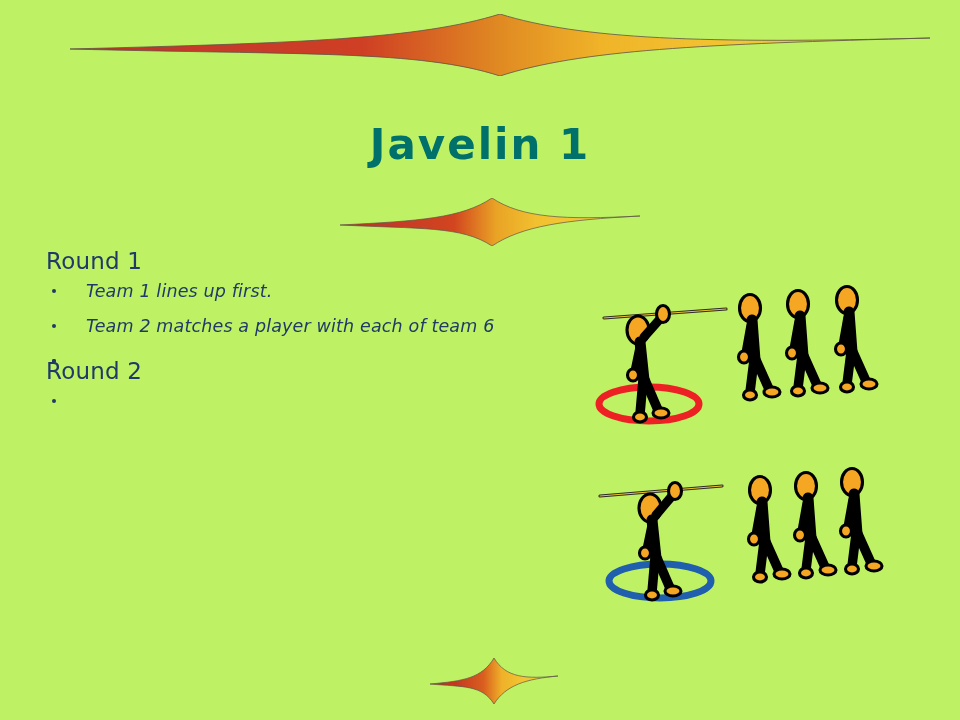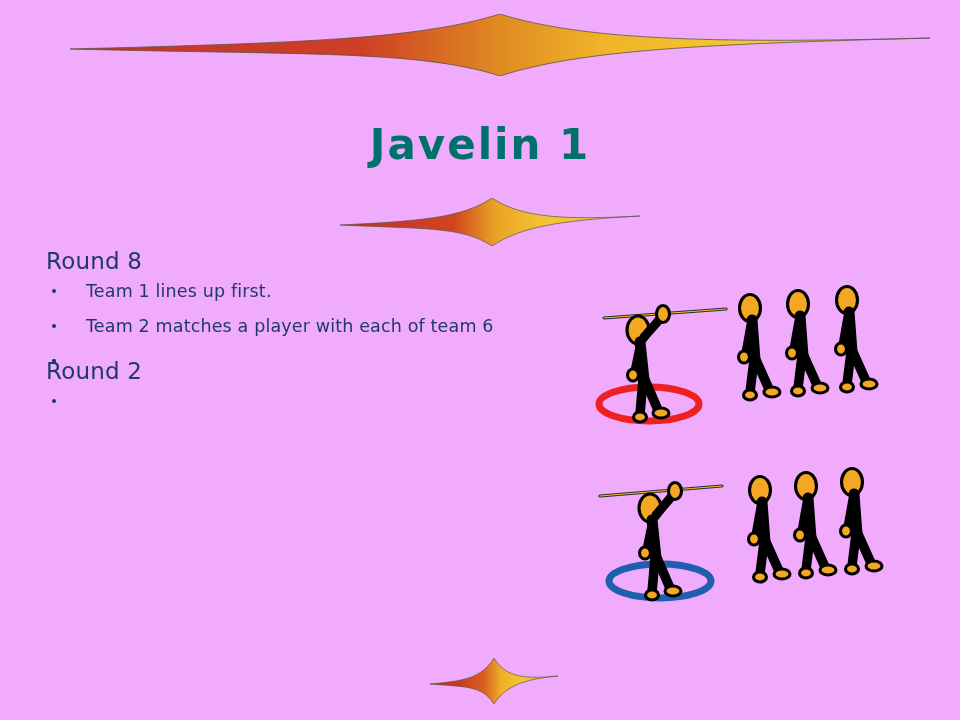--- a/index.html
+++ b/index.html
@@ -11,21 +11,21 @@
   body {
     width: 960px;
     height: 720px;
     overflow: hidden;
     font-family: "DejaVu Sans", sans-serif;
   }
   #slide {
     position: relative;
     width: 960px;
     height: 720px;
-    background: #f0abfc;
+    background: #bef264;
   }
 
   
   .ornament {
     position: absolute;
     pointer-events: none;
   }
 
   
   #title {
@@ -56,20 +56,21 @@
     color: #1f3a68;
     margin: 0 0 6px 0;
     letter-spacing: 0.2px;
   }
   #round2-block { margin-top: 20px; }
 
   ul.bullets {
     list-style: none;
     margin: 0;
     padding: 0;
+    font-style: italic;
   }
   ul.bullets li {
     position: relative;
     font-family: "DejaVu Sans", sans-serif;
     font-size: 17.5px;
     color: #1f3a68;
     padding-left: 40px;
     margin-bottom: 12px;
     line-height: 1.32;
     letter-spacing: 0.15px;
@@ -139,21 +140,21 @@
           <stop offset="100%" stop-color="#e6c04c"></stop>
         </linearGradient>
       </defs>
       <path d="M0,27 C80,23 122,20 152,0 C182,20 224,22 300,18 C224,22 182,28 152,48 C122,28 80,31 0,27 Z" fill="url(#gradMid)" stroke="#5c5446" stroke-width="0.7"></path>
     </svg>
   </div>
 
   <div id="body-col">
 
     <div id="round1-block">
-      <div class="round-heading">Round 8</div>
+      <div class="round-heading">Round 1</div>
       <ul class="bullets">
         <li>
           <span class="bullet-dot"></span>
           <span>Team 1 lines up first.</span>
         </li>
         <li>
           <span class="bullet-dot"></span>
           <span>Team 2 matches a player with each of team 6</span>
         </li>
         <li>

